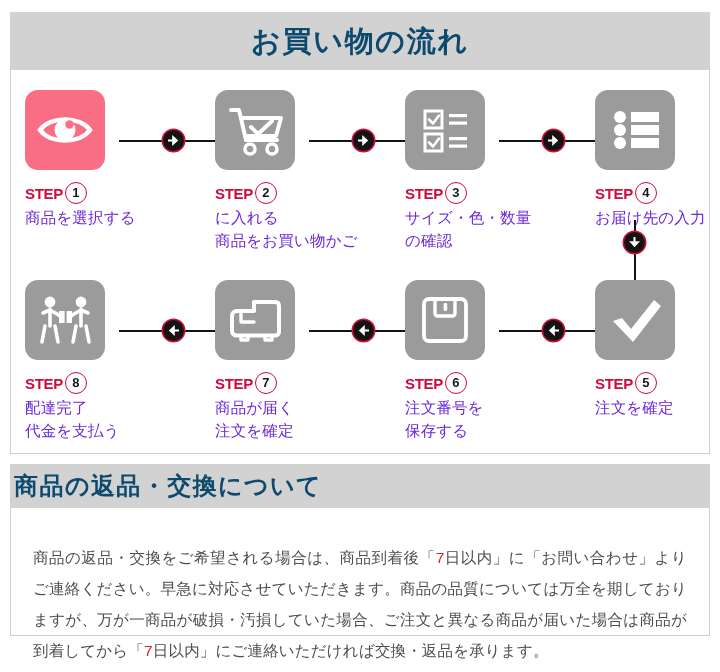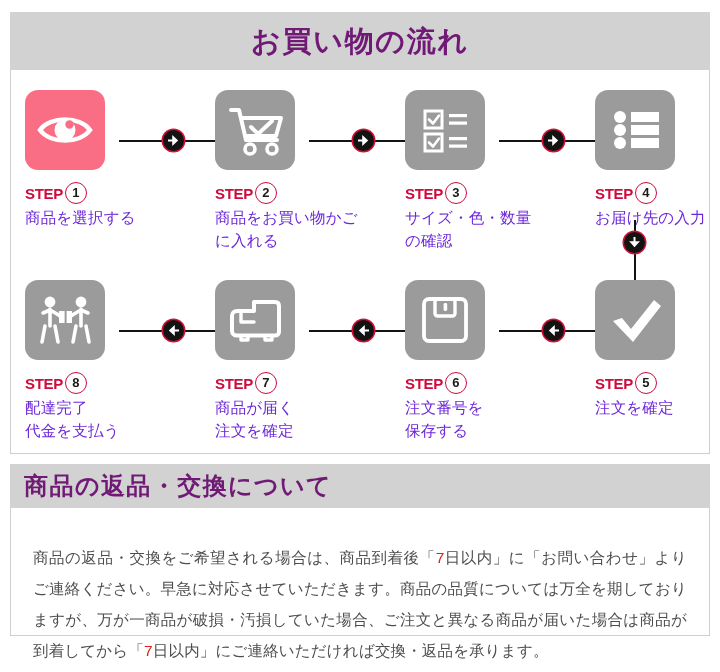--- a/index.html
+++ b/index.html
@@ -24,42 +24,42 @@
 
   
   .band {
     background: #d2d2d2;
     box-sizing: border-box;
     width: 700px;
     margin: 0 auto;
   }
   .band-title {
     font-family: "Liberation Serif", "DejaVu Serif", serif;
-    color: #701a75;
+    color: #0c4a6e;
     font-weight: 700;
     letter-spacing: 0.06em;
   }
   #flow-band {
     height: 58px;
     margin-top: 12px;
   }
   #flow-band .band-title {
     font-size: 29px;
     line-height: 58px;
     text-align: center;
   }
   #returns-band {
     height: 44px;
     margin-top: 10px;
   }
   #returns-band .band-title {
     font-size: 24px;
     line-height: 44px;
     text-align: left;
-    padding-left: 14px;
+    padding-left: 4px;
   }
 
   
   .panel {
     width: 700px;
     margin: 0 auto;
     background: #ffffff;
     border: 1px solid #cfcfcf;
     box-sizing: border-box;
     position: relative;
@@ -266,22 +266,22 @@
             <path d="M26 28 H66 L61 46 H30" fill="none" stroke="#ffffff" stroke-width="4" stroke-linejoin="round"></path>
             <path d="M36 37 L43 44 L57 31" fill="none" stroke="#ffffff" stroke-width="4" stroke-linecap="round" stroke-linejoin="round"></path>
             <circle cx="35" cy="59" r="5" fill="none" stroke="#ffffff" stroke-width="3.6"></circle>
             <circle cx="57" cy="59" r="5" fill="none" stroke="#ffffff" stroke-width="3.6"></circle>
           </svg>
         </div>
         <div class="step-label">
           <span class="step-word">STEP</span><span class="step-num">2</span>
         </div>
         <div class="step-caption">
+          <div>に入れる</div>
           <div>商品をお買い物かご</div>
-          <div>に入れる</div>
         </div>
       </div>
 
       <div class="step c2">
         <div class="tile">
           <svg width="80" height="80" viewBox="0 0 80 80">
             <rect x="20" y="21" width="17" height="17" fill="none" stroke="#ffffff" stroke-width="3"></rect>
             <path d="M24 29.5 L28 33.5 L34 25.5" fill="none" stroke="#ffffff" stroke-width="2.6" stroke-linecap="round" stroke-linejoin="round"></path>
             <rect x="44" y="24" width="18" height="3.2" fill="#ffffff"></rect>
             <rect x="44" y="31.5" width="18" height="3.2" fill="#ffffff"></rect>

